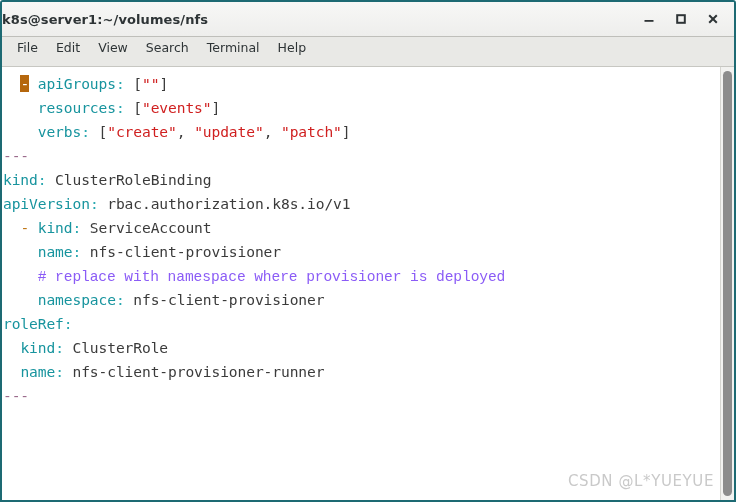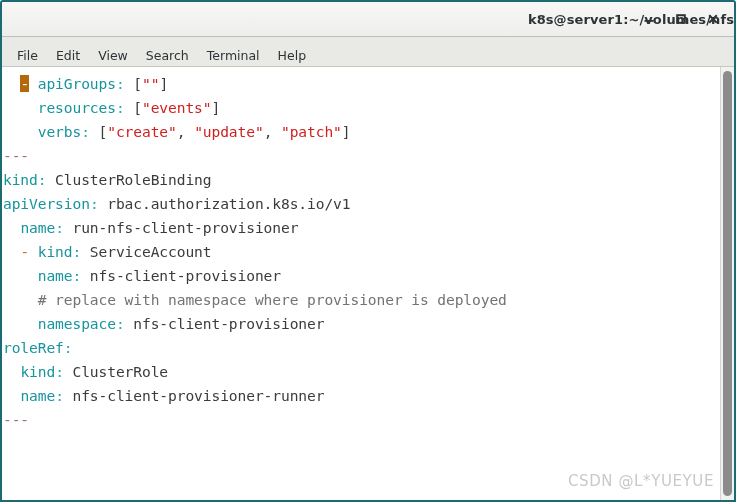--- a/index.html
+++ b/index.html
@@ -29,21 +29,21 @@
 
   
   .titlebar {
     position: relative;
     height: 34px;
     flex: 0 0 34px;
     background: linear-gradient(to bottom, #f7f7f6 0%, #eeeeec 100%);
     border-bottom: 1px solid #bfbfba;
     display: flex;
     align-items: center;
-    justify-content: flex-end;
+    justify-content: flex-start;
   }
   .title-text {
     font-family: "DejaVu Sans", sans-serif;
     font-size: 13px;
     font-weight: bold;
     color: #2e3436;
     letter-spacing: 0.1px;
     white-space: nowrap;
   }
   .titlebar-buttons {
@@ -68,21 +68,21 @@
   }
   .tb-btn svg { display: block; }
 
   
   .menubar {
     height: 30px;
     flex: 0 0 30px;
     background: #e9e9e6;
     border-bottom: 1px solid #c7c7c2;
     display: flex;
-    align-items: flex-end;
+    align-items: flex-start;
     padding: 0 6px;
     box-sizing: border-box;
   }
   .menu-item {
     font-family: "DejaVu Sans", sans-serif;
     font-size: 12.5px;
     color: #2e3436;
     padding: 3px 9px;
     white-space: nowrap;
     cursor: default;
@@ -111,21 +111,21 @@
     height: 24px;
     white-space: pre;
     color: #3b3b3b;
     letter-spacing: -0.1px;
   }
   .k    { color: #17949e; }           
   .colon{ color: #2aa8b0; }           
   .v    { color: #3b3b3b; }           
   .str  { color: #d02020; }           
   .punc { color: #3b3b3b; }           
-  .cmt  { color: #737373; }           
+  .cmt  { color: #8b5cf6; font-family: Liberation Mono, monospace; }           
   .doc  { color: #9b6b8c; }           
   .dash { color: #c07818; }           
   .cursor {
     background: #b5670d;
     color: #ffffff;
   }
 
   
   .scrollbar {
     flex: 0 0 14px;
@@ -195,21 +195,20 @@
   </div>
 
   <div class="term-wrap">
     <div class="term" id="terminal-screen">
         <div class="line"><span class="v">  </span><span class="cursor">-</span><span class="v"> </span><span class="k">apiGroups</span><span class="colon">:</span><span class="v"> </span><span class="punc">[</span><span class="str">""</span><span class="punc">]</span></div>
         <div class="line"><span class="v">    </span><span class="k">resources</span><span class="colon">:</span><span class="v"> </span><span class="punc">[</span><span class="str">"events"</span><span class="punc">]</span></div>
         <div class="line"><span class="v">    </span><span class="k">verbs</span><span class="colon">:</span><span class="v"> </span><span class="punc">[</span><span class="str">"create"</span><span class="punc">, </span><span class="str">"update"</span><span class="punc">, </span><span class="str">"patch"</span><span class="punc">]</span></div>
         <div class="line"><span class="doc">---</span></div>
         <div class="line"><span class="k">kind</span><span class="colon">:</span><span class="v"> ClusterRoleBinding</span></div>
         <div class="line"><span class="k">apiVersion</span><span class="colon">:</span><span class="v"> rbac.authorization.k8s.io/v1</span></div>
-        <div class="line"><span class="v">  </span><span class="k">name</span><span class="colon">:</span><span class="v"> run-nfs-client-provisioner</span></div>
         <div class="line"><span class="v">  </span><span class="dash">-</span><span class="v"> </span><span class="k">kind</span><span class="colon">:</span><span class="v"> ServiceAccount</span></div>
         <div class="line"><span class="v">    </span><span class="k">name</span><span class="colon">:</span><span class="v"> nfs-client-provisioner</span></div>
         <div class="line"><span class="v">    </span><span class="cmt"># replace with namespace where provisioner is deployed</span></div>
         <div class="line"><span class="v">    </span><span class="k">namespace</span><span class="colon">:</span><span class="v"> nfs-client-provisioner</span></div>
         <div class="line"><span class="k">roleRef</span><span class="colon">:</span></div>
         <div class="line"><span class="v">  </span><span class="k">kind</span><span class="colon">:</span><span class="v"> ClusterRole</span></div>
         <div class="line"><span class="v">  </span><span class="k">name</span><span class="colon">:</span><span class="v"> nfs-client-provisioner-runner</span></div>
         <div class="line"><span class="doc">---</span></div>
       </div>
 

